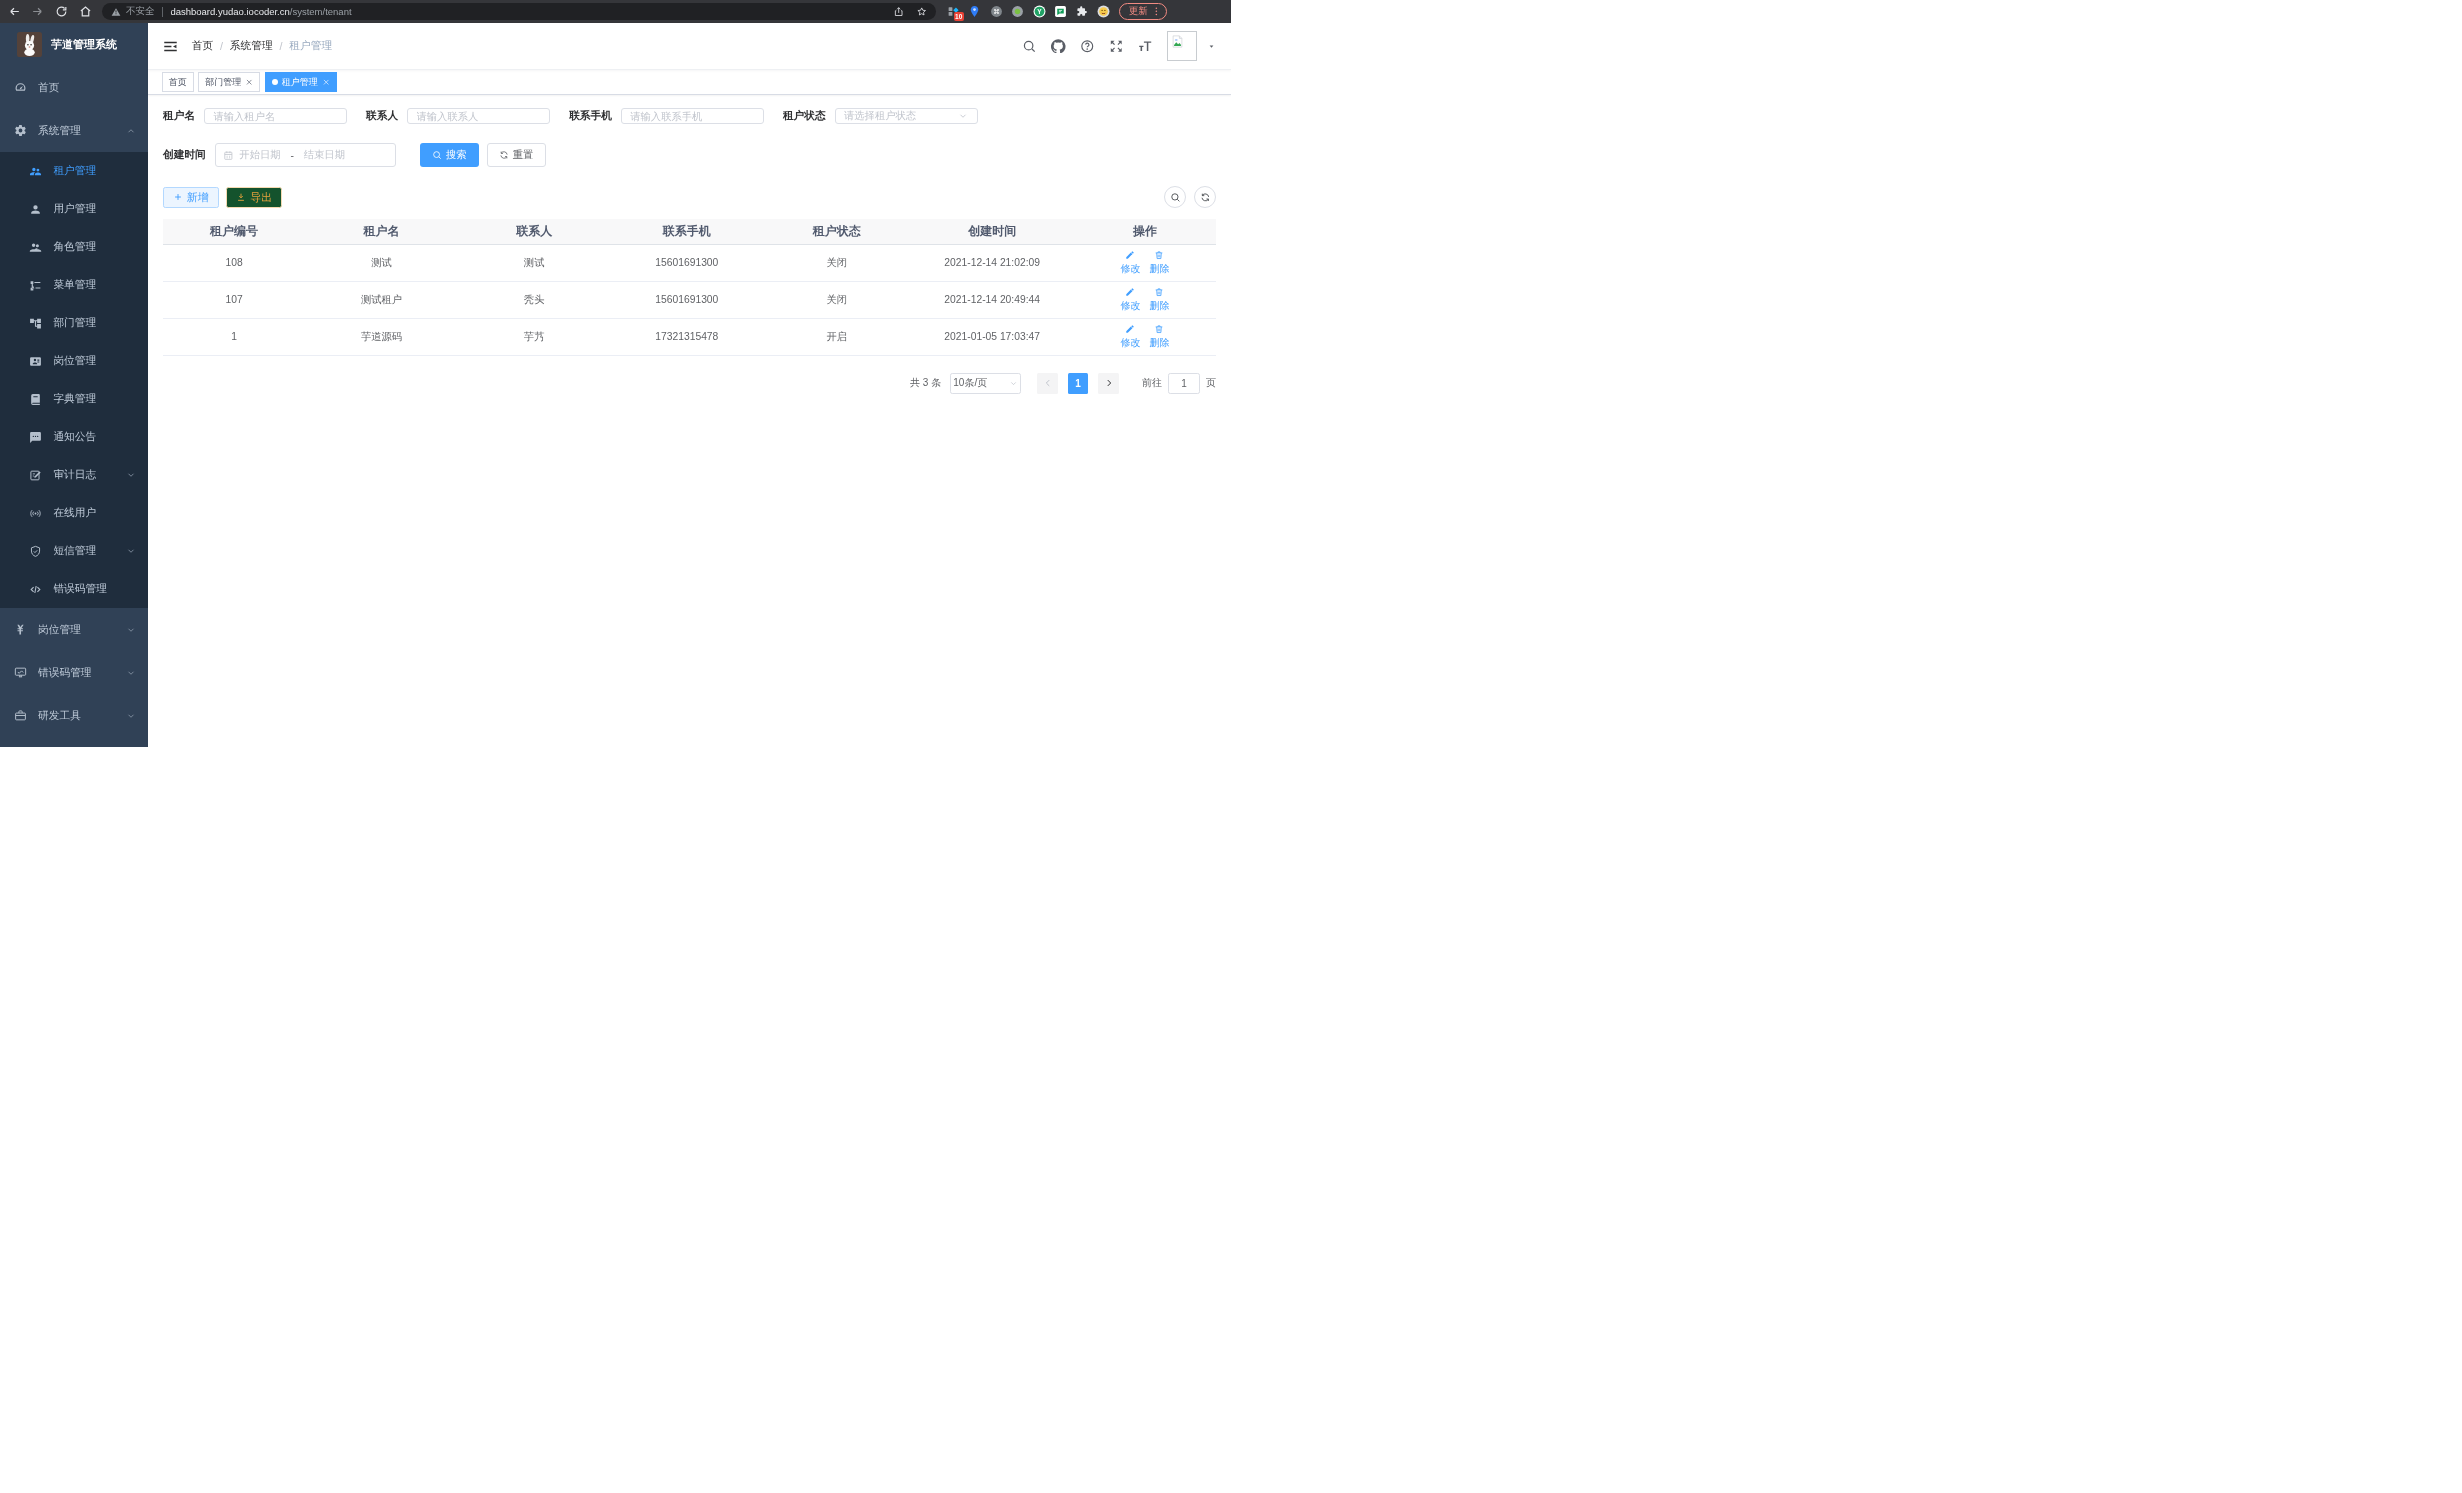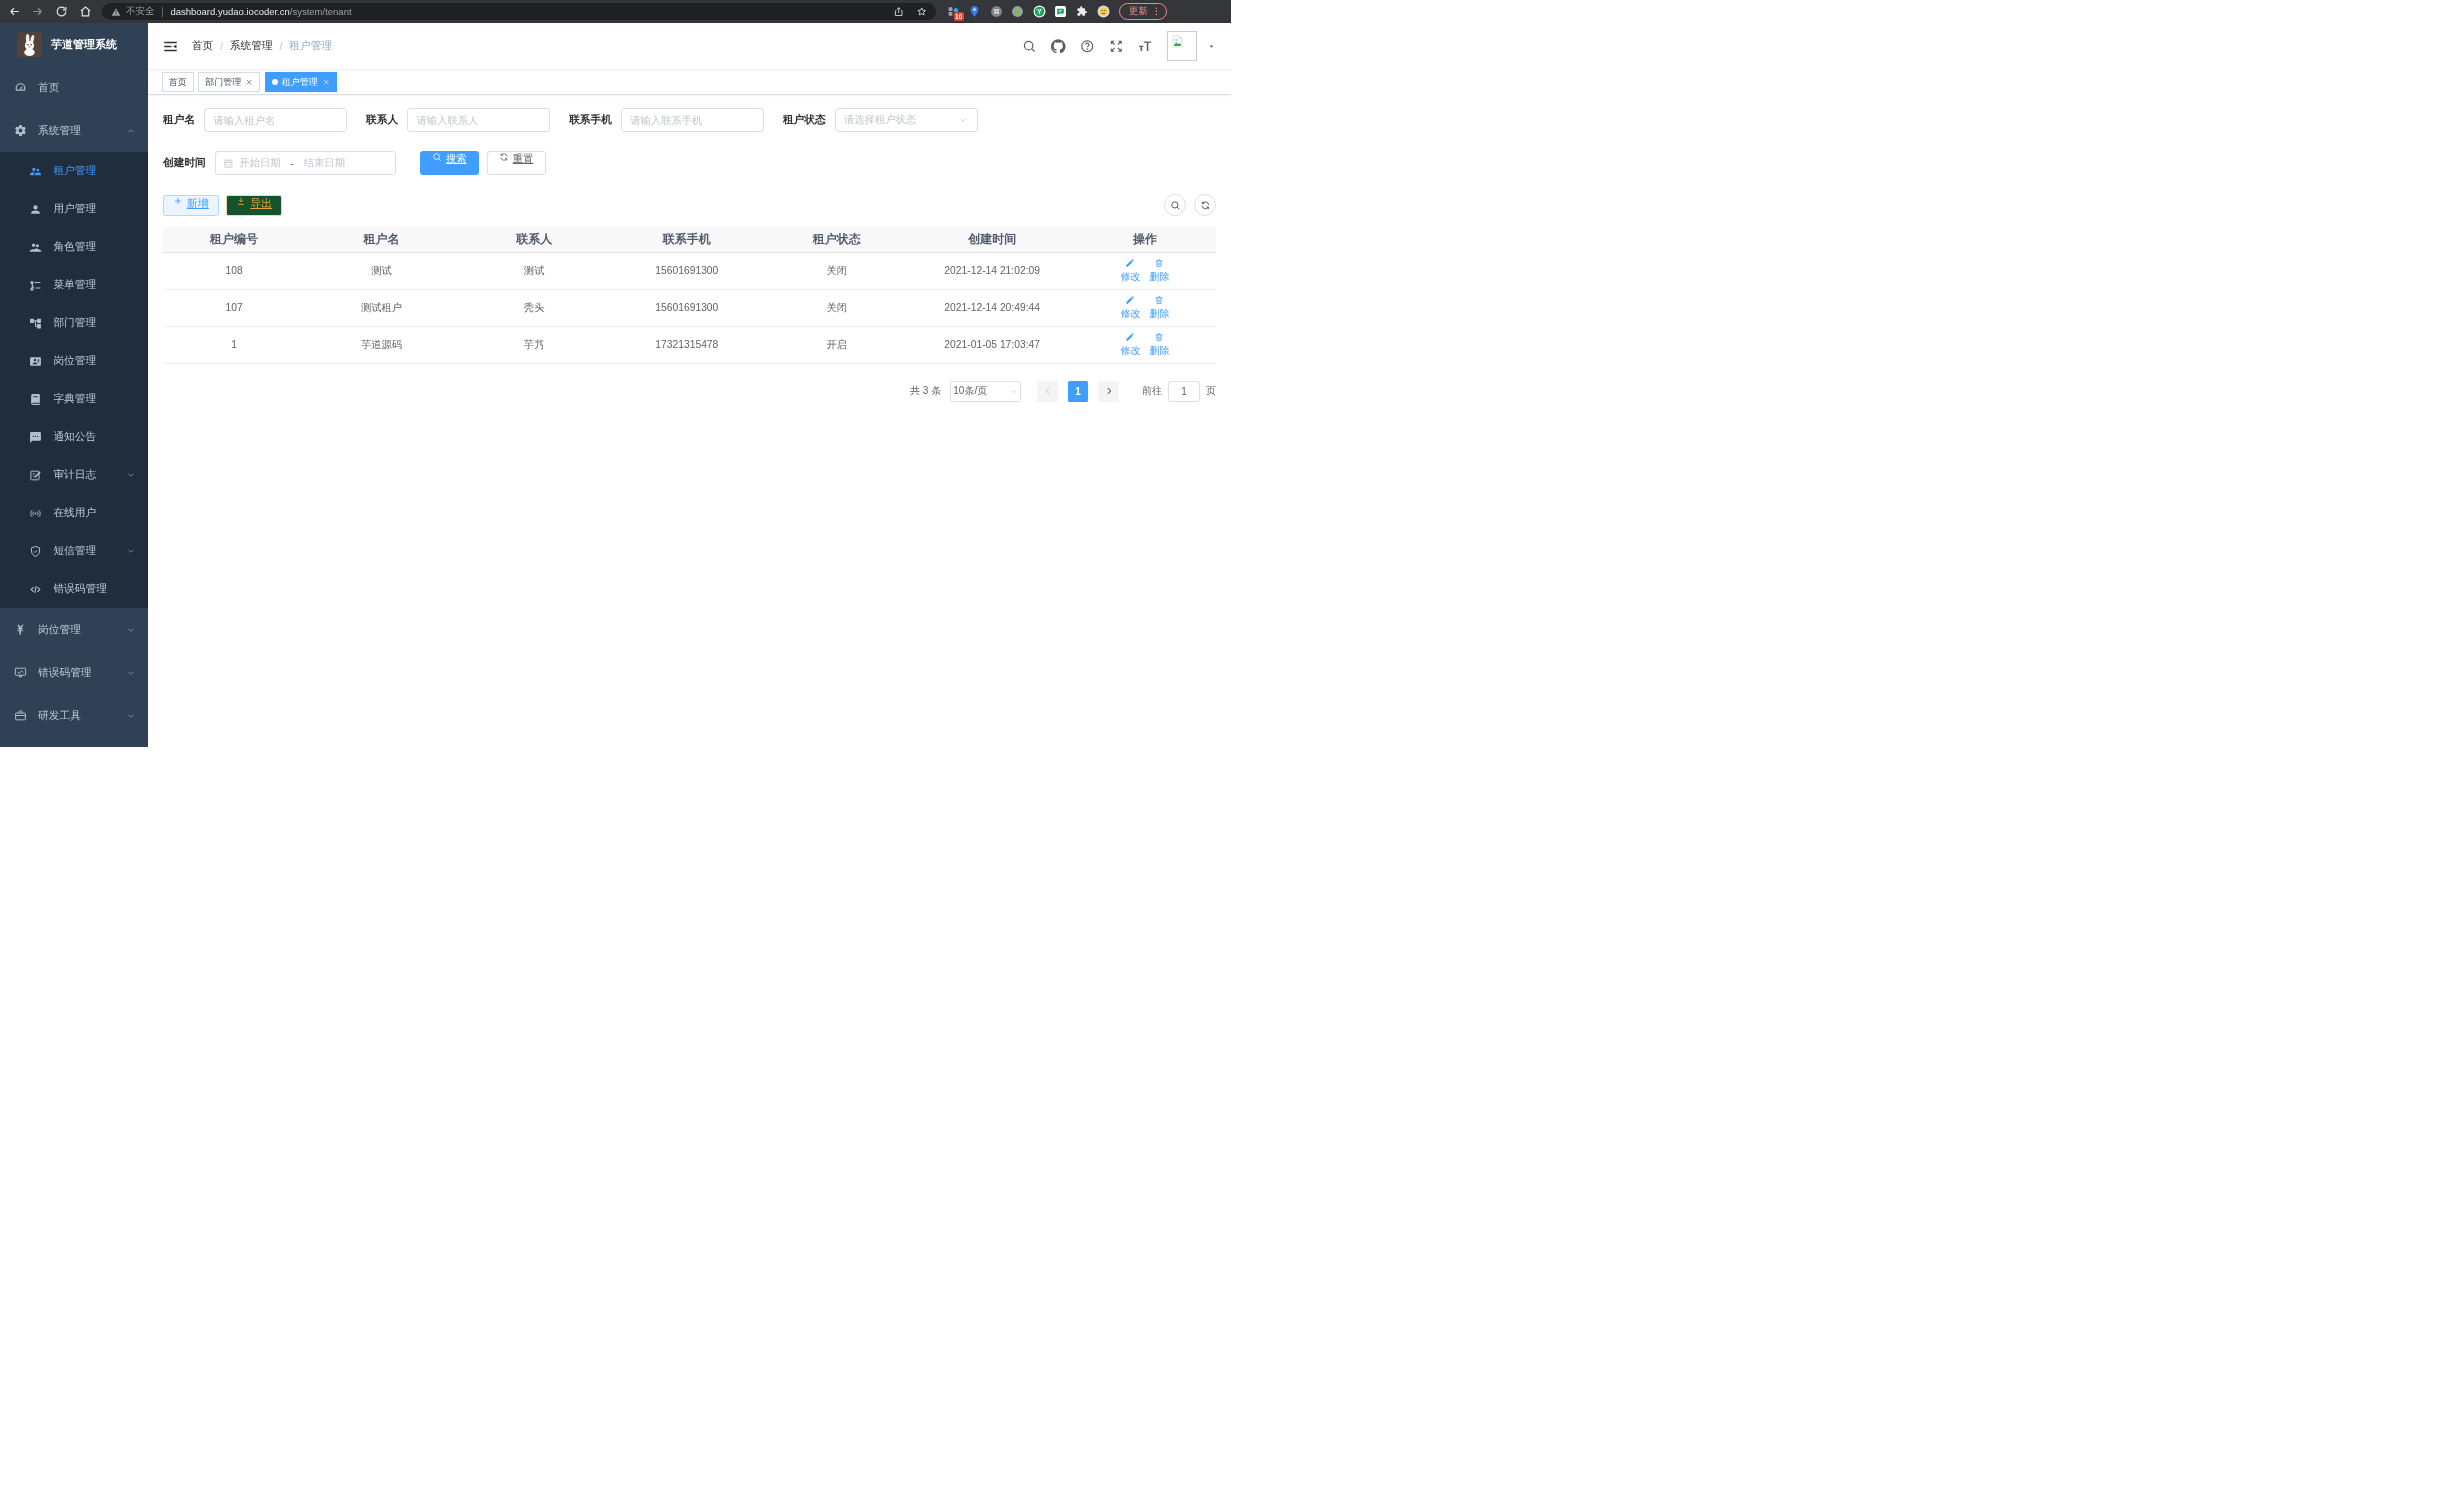--- a/index.html
+++ b/index.html
@@ -61,29 +61,29 @@
   .tag .dot { width:6px; height:6px; border-radius:50%; background:#fff; display:none; }
   .tag .tclose { width:8.4px; height:8.4px; display:inline-flex; opacity:.75; }
   .tag.active { background:#409eff; border-color:#409eff; color:#fff; }
   .tag.active .dot { display:inline-block; }
 
   
   .content { flex:1; background:#fff; padding:13px 15px; overflow:hidden; }
   .filter-row { display:flex; align-items:center; margin-bottom:19px; }
   .f-item { display:flex; align-items:center; margin-right:19px; }
   .f-label { font-size:10.7px; font-weight:bold; color:#303133; margin-right:9px; white-space:nowrap; }
-  .tbox { width:143px; height:24px; border:0.8px solid #dcdfe6; border-radius:3px; background:#fff; display:flex; align-items:center; padding:0 8.4px; font-size:10.3px; color:#606266; }
+  .tbox { width:143px; height:16px; border:0.8px solid #dcdfe6; border-radius:3px; background:#fff; display:flex; align-items:center; padding:0 8.4px; font-size:10.3px; color:#606266; }
   .tbox input { border:none; outline:none; width:100%; font-size:10.3px; color:#606266; font-family:inherit; background:transparent; }
   .tbox input::placeholder { color:#c0c4cc; }
   .tbox .sel-ph { color:#c0c4cc; flex:1; }
   .tbox .schev { width:10px; height:10px; color:#c0c4cc; display:inline-flex; }
   .daterange { width:181px; height:24px; border:0.8px solid #dcdfe6; border-radius:3px; display:flex; align-items:center; padding:0 7.6px; font-size:10.3px; color:#c0c4cc; gap:5.3px; }
   .daterange .cal { width:10.7px; height:10.7px; display:inline-flex; color:#c0c4cc; }
   .daterange .dsep { color:#606266; padding:0 4.6px; }
-  .btn { height:24px; border-radius:3px; border:0.8px solid transparent; display:inline-flex; align-items:flex-start; gap:3.8px; font-size:10.3px; padding:0 11.4px; cursor:pointer; font-family:inherit;text-decoration:underline; }
+  .btn { height:24px; border-radius:3px; border:0.8px solid transparent; display:inline-flex; align-items:center; gap:3.8px; font-size:10.3px; padding:0 11.4px; cursor:pointer; font-family:inherit; }
   .btn .bicn { width:10px; height:10px; display:inline-flex; }
   .btn-primary { background:#409eff; color:#fff; margin-left:12px; }
   .btn-default { background:#fff; border-color:#dcdfe6; color:#606266; margin-left:7.6px; }
   .btn-sm { height:21px; font-size:11px; padding:0 9px; border-radius:2.3px; }
   .btn-plain-primary { background:#ecf5ff; border-color:#b3d8ff; color:#409eff; }
   .btn-plain-warning { background:#14532d; border-color:#f5dab1; color:#e6a23c; margin-left:7.6px; }
   .toolbar-row { display:flex; align-items:center; margin-bottom:11.4px; }
   .toolbar-right { margin-left:auto; display:flex; gap:7.6px; }
   .circle-btn { width:22px; height:22px; border-radius:50%; border:0.8px solid #dcdfe6; background:#fff; display:inline-flex; align-items:center; justify-content:center; color:#46494d; cursor:pointer; }
   .circle-btn .cicn { width:10.7px; height:10.7px; display:inline-flex; }

